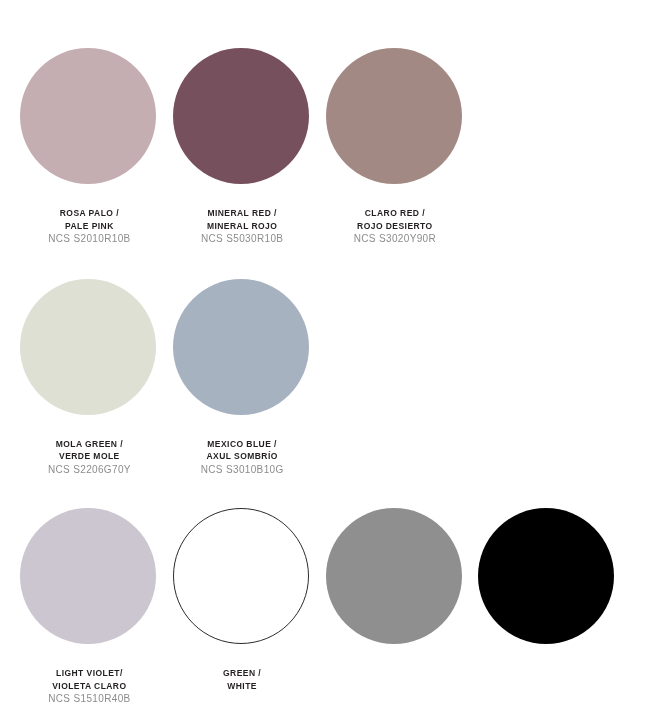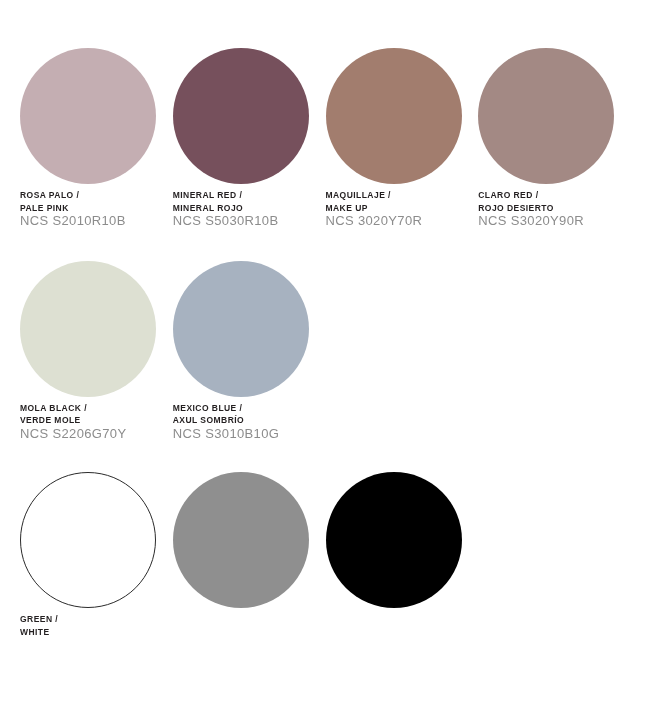--- a/index.html
+++ b/index.html
@@ -37,32 +37,33 @@
   .swatch-disc {
     width: 136px;
     height: 136px;
     border-radius: 50%;
     box-sizing: border-box;
   }
   .swatch-disc.outlined {
     border: 1px solid #2b2b2b;
   }
   .swatch-caption {
-    margin-top: 5px;
+    margin-top: 23px;
+    text-align: center;
   }
   .swatch-name {
     font-size: 8.5px;
     font-weight: bold;
     letter-spacing: 0.45px;
     color: #231f20;
     line-height: 12.5px;
     white-space: nowrap;
   }
   .swatch-code {
-    font-size: 13px;
+    font-size: 10px;
     font-weight: normal;
     letter-spacing: 0.35px;
     color: #8c8c8c;
     line-height: 12.5px;
     margin-top: 1px;
     white-space: nowrap;
     min-height: 12.5px;
   }
   .swatch-code:empty { min-height: 0; }
 </style>
@@ -82,57 +83,57 @@
     </div>
     <div class="swatch-cell">
       <div class="swatch-disc" style="background-color: rgb(118, 80, 92);"></div>
       <div class="swatch-caption">
         <div class="swatch-name">MINERAL RED /</div>
         <div class="swatch-name">MINERAL ROJO</div>
         <div class="swatch-code">NCS S5030R10B</div>
       </div>
     </div>
     <div class="swatch-cell">
-      <div class="swatch-disc" style="background-color: rgb(162, 125, 110);"></div>
-      <div class="swatch-caption">
-        <div class="swatch-name">MAQUILLAJE /</div>
-        <div class="swatch-name">MAKE UP</div>
-        <div class="swatch-code">NCS 3020Y70R</div>
-      </div>
-    </div>
-    <div class="swatch-cell">
       <div class="swatch-disc" style="background-color: rgb(163, 137, 132);"></div>
       <div class="swatch-caption">
         <div class="swatch-name">CLARO RED /</div>
         <div class="swatch-name">ROJO DESIERTO</div>
         <div class="swatch-code">NCS S3020Y90R</div>
       </div>
     </div>
   </div>
 
   <div class="swatch-row row-2">
     <div class="swatch-cell">
       <div class="swatch-disc" style="background-color: rgb(221, 224, 210);"></div>
       <div class="swatch-caption">
-        <div class="swatch-name">MOLA BLACK /</div>
+        <div class="swatch-name">MOLA GREEN /</div>
         <div class="swatch-name">VERDE MOLE</div>
         <div class="swatch-code">NCS S2206G70Y</div>
       </div>
     </div>
     <div class="swatch-cell">
       <div class="swatch-disc" style="background-color: rgb(167, 178, 192);"></div>
       <div class="swatch-caption">
         <div class="swatch-name">MEXICO BLUE /</div>
         <div class="swatch-name">AXUL SOMBRÍO</div>
         <div class="swatch-code">NCS S3010B10G</div>
       </div>
     </div>
   </div>
 
   <div class="swatch-row row-3">
+    <div class="swatch-cell">
+      <div class="swatch-disc" style="background-color: rgb(203, 198, 207);"></div>
+      <div class="swatch-caption">
+        <div class="swatch-name">LIGHT VIOLET/</div>
+        <div class="swatch-name">VIOLETA CLARO</div>
+        <div class="swatch-code">NCS S1510R40B</div>
+      </div>
+    </div>
     <div class="swatch-cell">
       <div class="swatch-disc outlined" style="background-color: rgb(255, 255, 255);"></div>
       <div class="swatch-caption">
         <div class="swatch-name">GREEN /</div>
         <div class="swatch-name">WHITE</div>
         <div class="swatch-code"></div>
       </div>
     </div>
     <div class="swatch-cell">
       <div class="swatch-disc" style="background-color: rgb(143, 143, 143);"></div>

